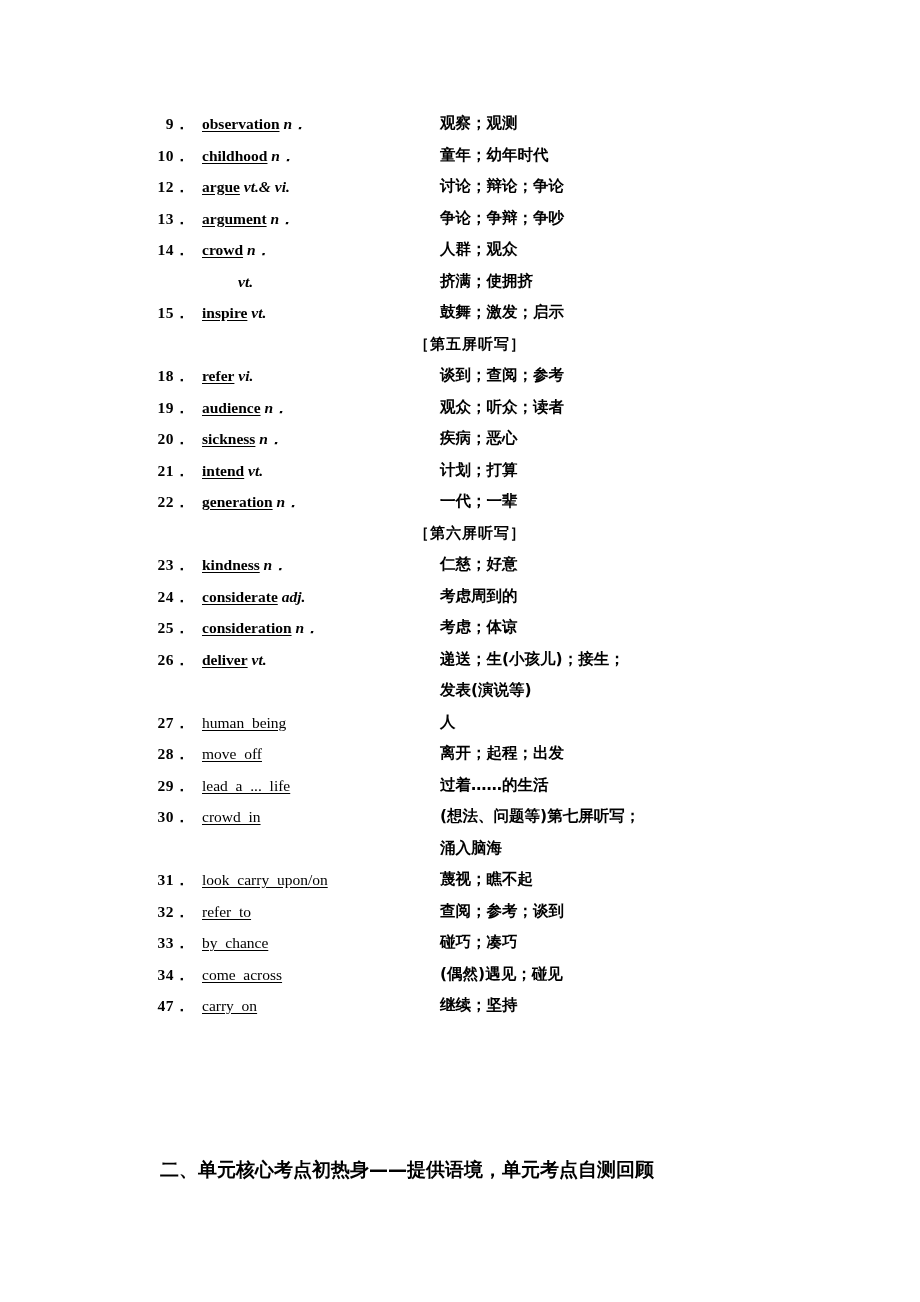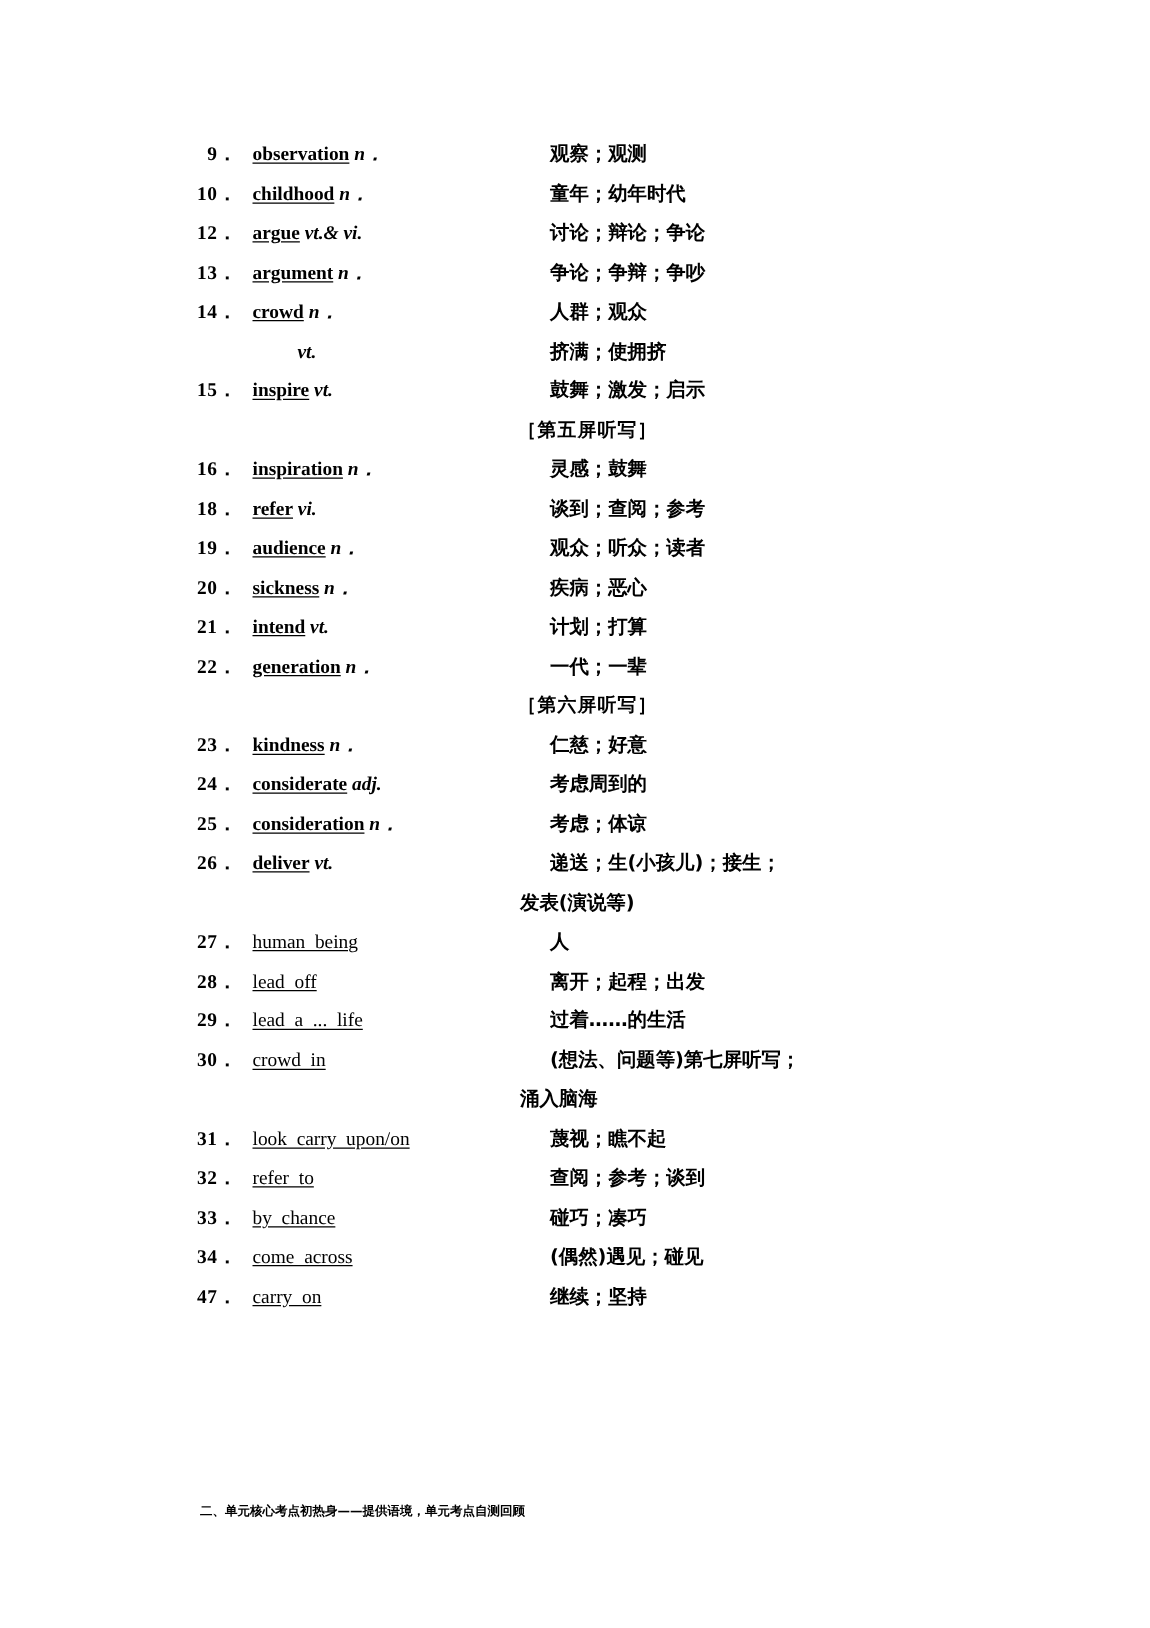--- a/index.html
+++ b/index.html
@@ -87,21 +87,21 @@
     position: absolute;
     left: 440px;
     line-height: 31.5px;
     font-size: 15.5px;
     font-family: "DejaVu Sans", "Liberation Sans", sans-serif;
     font-weight: bold;
     white-space: pre;
   }
 
   .row-def.cont {
-    left: 416px;
+    left: 440px;
   }
 
   
   .screen-header {
     position: relative;
     height: 31.5px;
     width: 920px;
   }
   .screen-header span {
     position: absolute;
@@ -113,26 +113,25 @@
     font-weight: bold;
     font-family: "DejaVu Sans", "Liberation Sans", sans-serif;
     letter-spacing: 1px;
   }
 
   
   .footer-heading {
     position: absolute;
     left: 160px;
     top: 1154px;
-    font-size: 10px;
+    font-size: 19px;
     font-family: "DejaVu Sans", "Liberation Sans", sans-serif;
     font-weight: bold;
     line-height: 31.5px;
     white-space: pre;
-    margin-top: 40px;
   }
 </style>
 </head>
 <body>
 
 <div class="page">
 
   <div class="vocab-list" id="vocab-list">
       <div class="row">
         <div class="row-num">9．</div>
@@ -166,25 +165,20 @@
       </div>
       <div class="row">
         <div class="row-num">15．</div>
         <div class="row-term"><span class="term-head">inspire</span><span class="term-pos"> vt.</span></div>
         <div class="row-def">鼓舞；激发；启示</div>
       </div>
       <div class="screen-header">
         <span>［第五屏听写］</span>
       </div>
       <div class="row">
-        <div class="row-num">16．</div>
-        <div class="row-term"><span class="term-head">inspiration</span><span class="term-pos"> n．</span></div>
-        <div class="row-def">灵感；鼓舞</div>
-      </div>
-      <div class="row">
         <div class="row-num">18．</div>
         <div class="row-term"><span class="term-head">refer</span><span class="term-pos"> vi.</span></div>
         <div class="row-def">谈到；查阅；参考</div>
       </div>
       <div class="row">
         <div class="row-num">19．</div>
         <div class="row-term"><span class="term-head">audience</span><span class="term-pos"> n．</span></div>
         <div class="row-def">观众；听众；读者</div>
       </div>
       <div class="row">
@@ -228,21 +222,21 @@
       <div class="row">
         <div class="row-def cont">发表(演说等)</div>
       </div>
       <div class="row">
         <div class="row-num">27．</div>
         <div class="row-term phrase"><span class="term-head">human  being</span><span class="term-pos"></span></div>
         <div class="row-def">人</div>
       </div>
       <div class="row">
         <div class="row-num">28．</div>
-        <div class="row-term phrase"><span class="term-head">lead  off</span><span class="term-pos"></span></div>
+        <div class="row-term phrase"><span class="term-head">move  off</span><span class="term-pos"></span></div>
         <div class="row-def">离开；起程；出发</div>
       </div>
       <div class="row">
         <div class="row-num">29．</div>
         <div class="row-term phrase"><span class="term-head">lead  a  ...  life</span><span class="term-pos"></span></div>
         <div class="row-def">过着……的生活</div>
       </div>
       <div class="row">
         <div class="row-num">30．</div>
         <div class="row-term phrase"><span class="term-head">crowd  in</span><span class="term-pos"></span></div>

